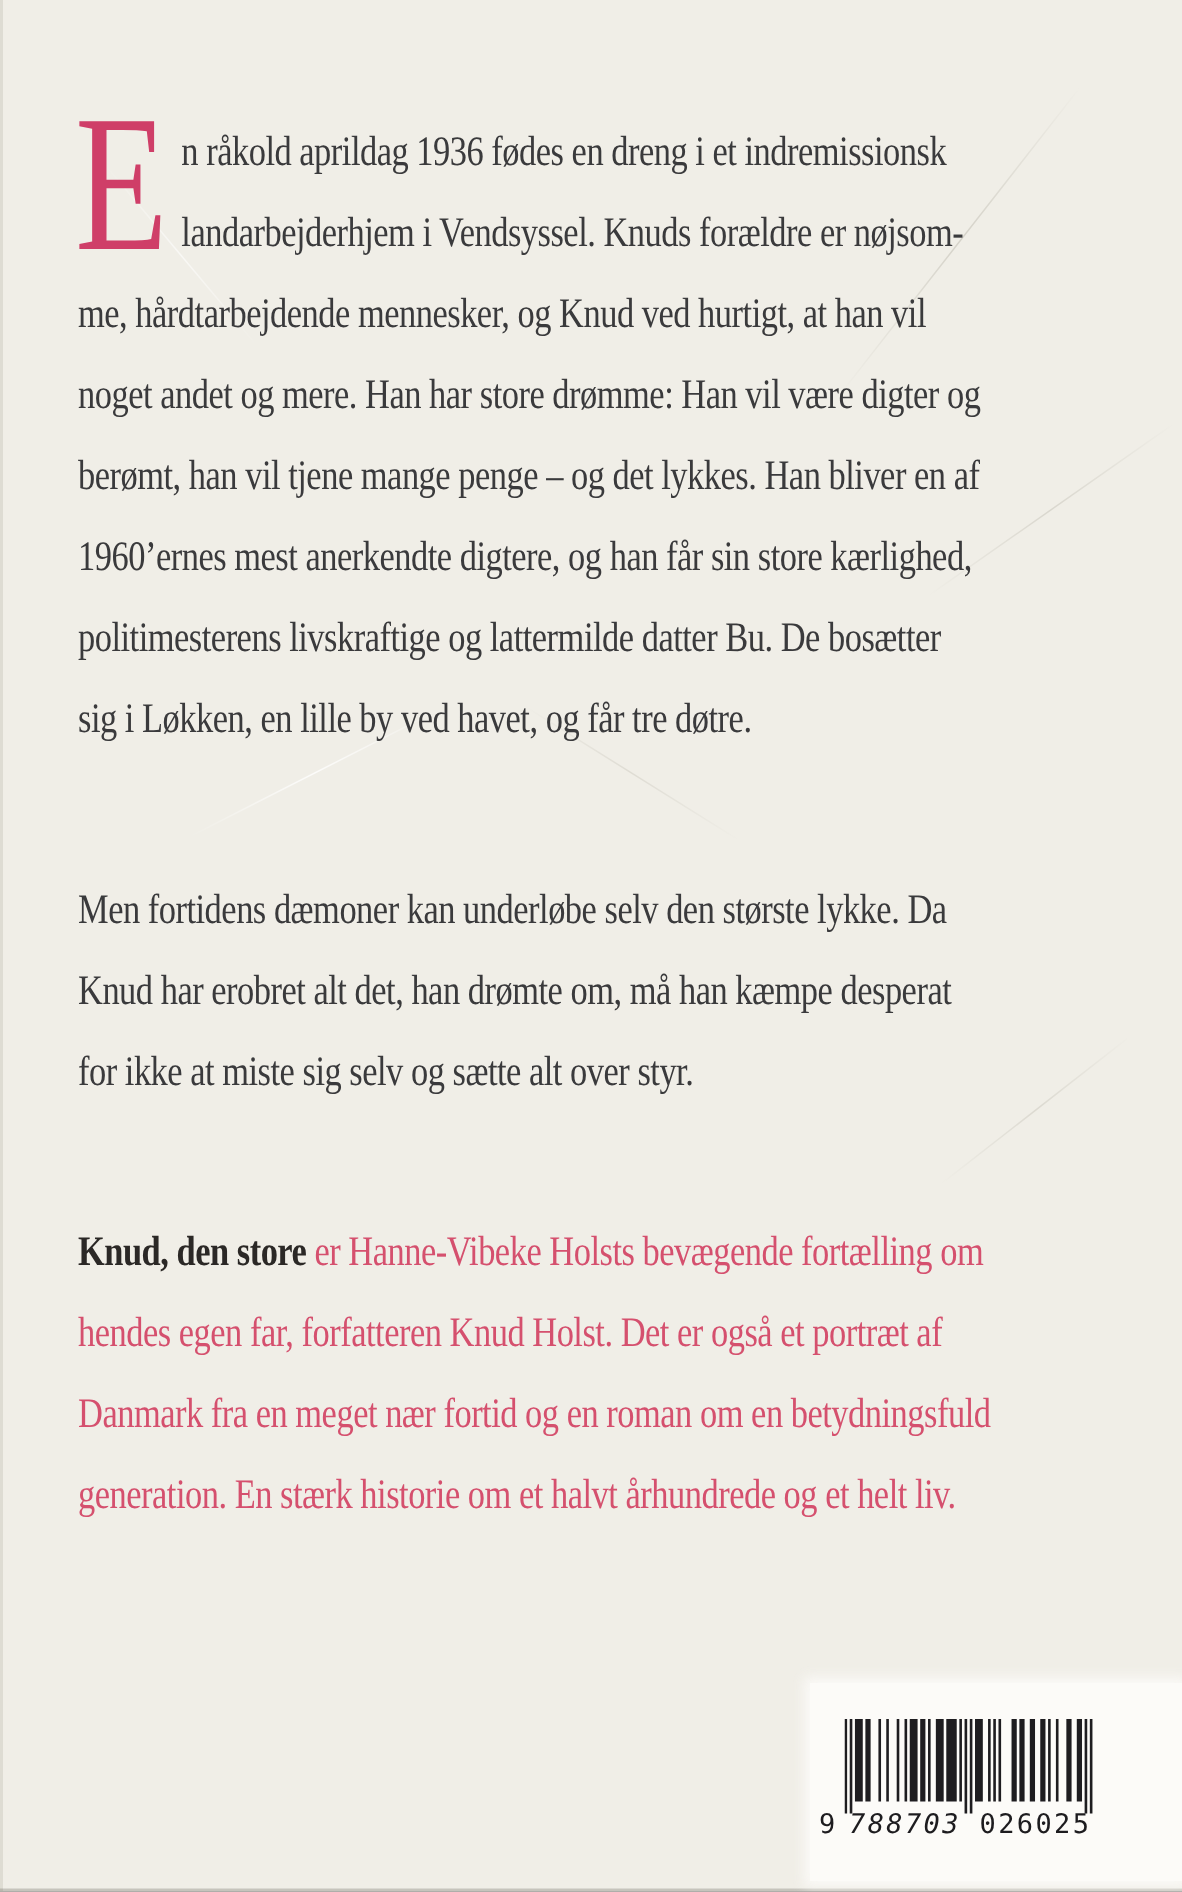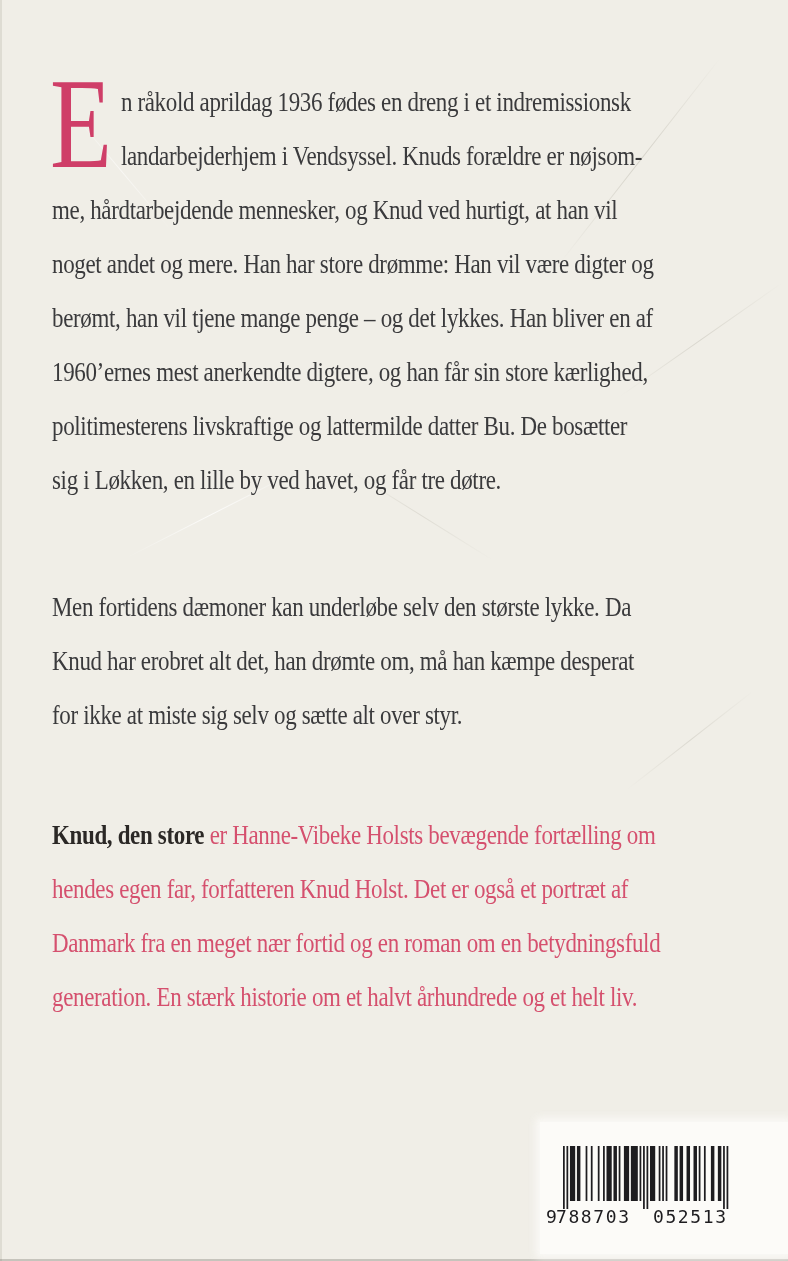--- a/index.html
+++ b/index.html
@@ -54,21 +54,21 @@
     box-shadow:0 0 8px 4px rgba(252,251,248,0.9);
   }
   .barcode-svg{position:absolute;left:23px;top:24px;}
   .digits{
     position:absolute;left:0;top:84px;width:100%;height:22px;
     font-family:"DejaVu Sans Mono",monospace;
     font-size:18px;color:#1d1c1f;
   }
   .digits span{position:absolute;top:0;}
   .d-first{left:6px;}
-  .d-left{left:16px;letter-spacing:1.6px;}
+  .d-left{left:26px;letter-spacing:1.6px;font-style:italic;}
   .d-right{left:113px;letter-spacing:1.6px;}
 </style>
 </head>
 <body>
 
 <div class="page">
 
   <div class="crease c1"></div>
   <div class="crease c2"></div>
   <div class="crease c3"></div>
@@ -133,17 +133,17 @@
         <rect x="135.72" y="0" width="1.74" height="55" fill="#1e1d20"></rect>
         <rect x="140.94" y="0" width="1.74" height="55" fill="#1e1d20"></rect>
         <rect x="147.90" y="0" width="3.48" height="55" fill="#1e1d20"></rect>
         <rect x="154.86" y="0" width="3.48" height="55" fill="#1e1d20"></rect>
         <rect x="160.08" y="0" width="1.74" height="63" fill="#1e1d20"></rect>
         <rect x="163.56" y="0" width="1.74" height="63" fill="#1e1d20"></rect>
       </svg>
     <div class="digits">
       <span class="d-first">9</span>
       <span class="d-left">788703</span>
-      <span class="d-right">052513</span>
+      <span class="d-right">026025</span>
     </div>
   </div>
 
 </div>
 
 </body></html>

